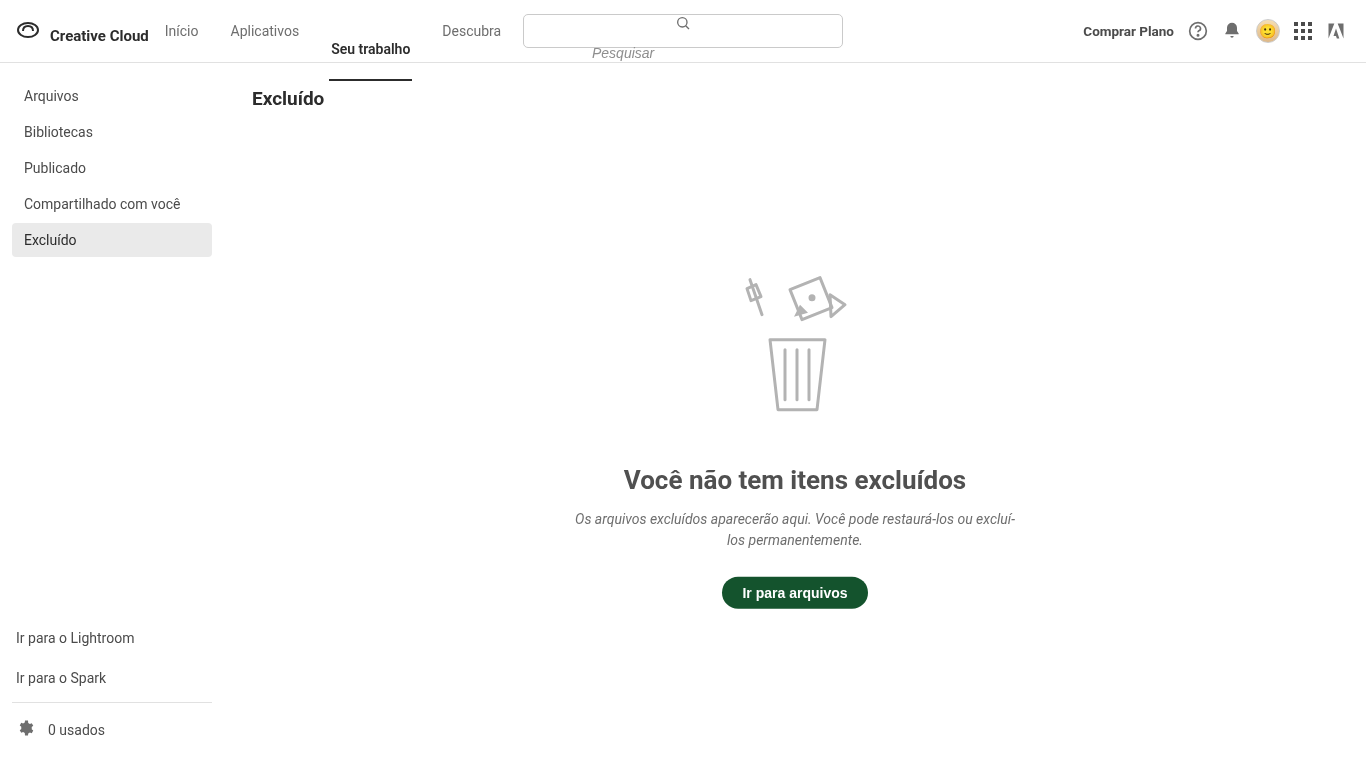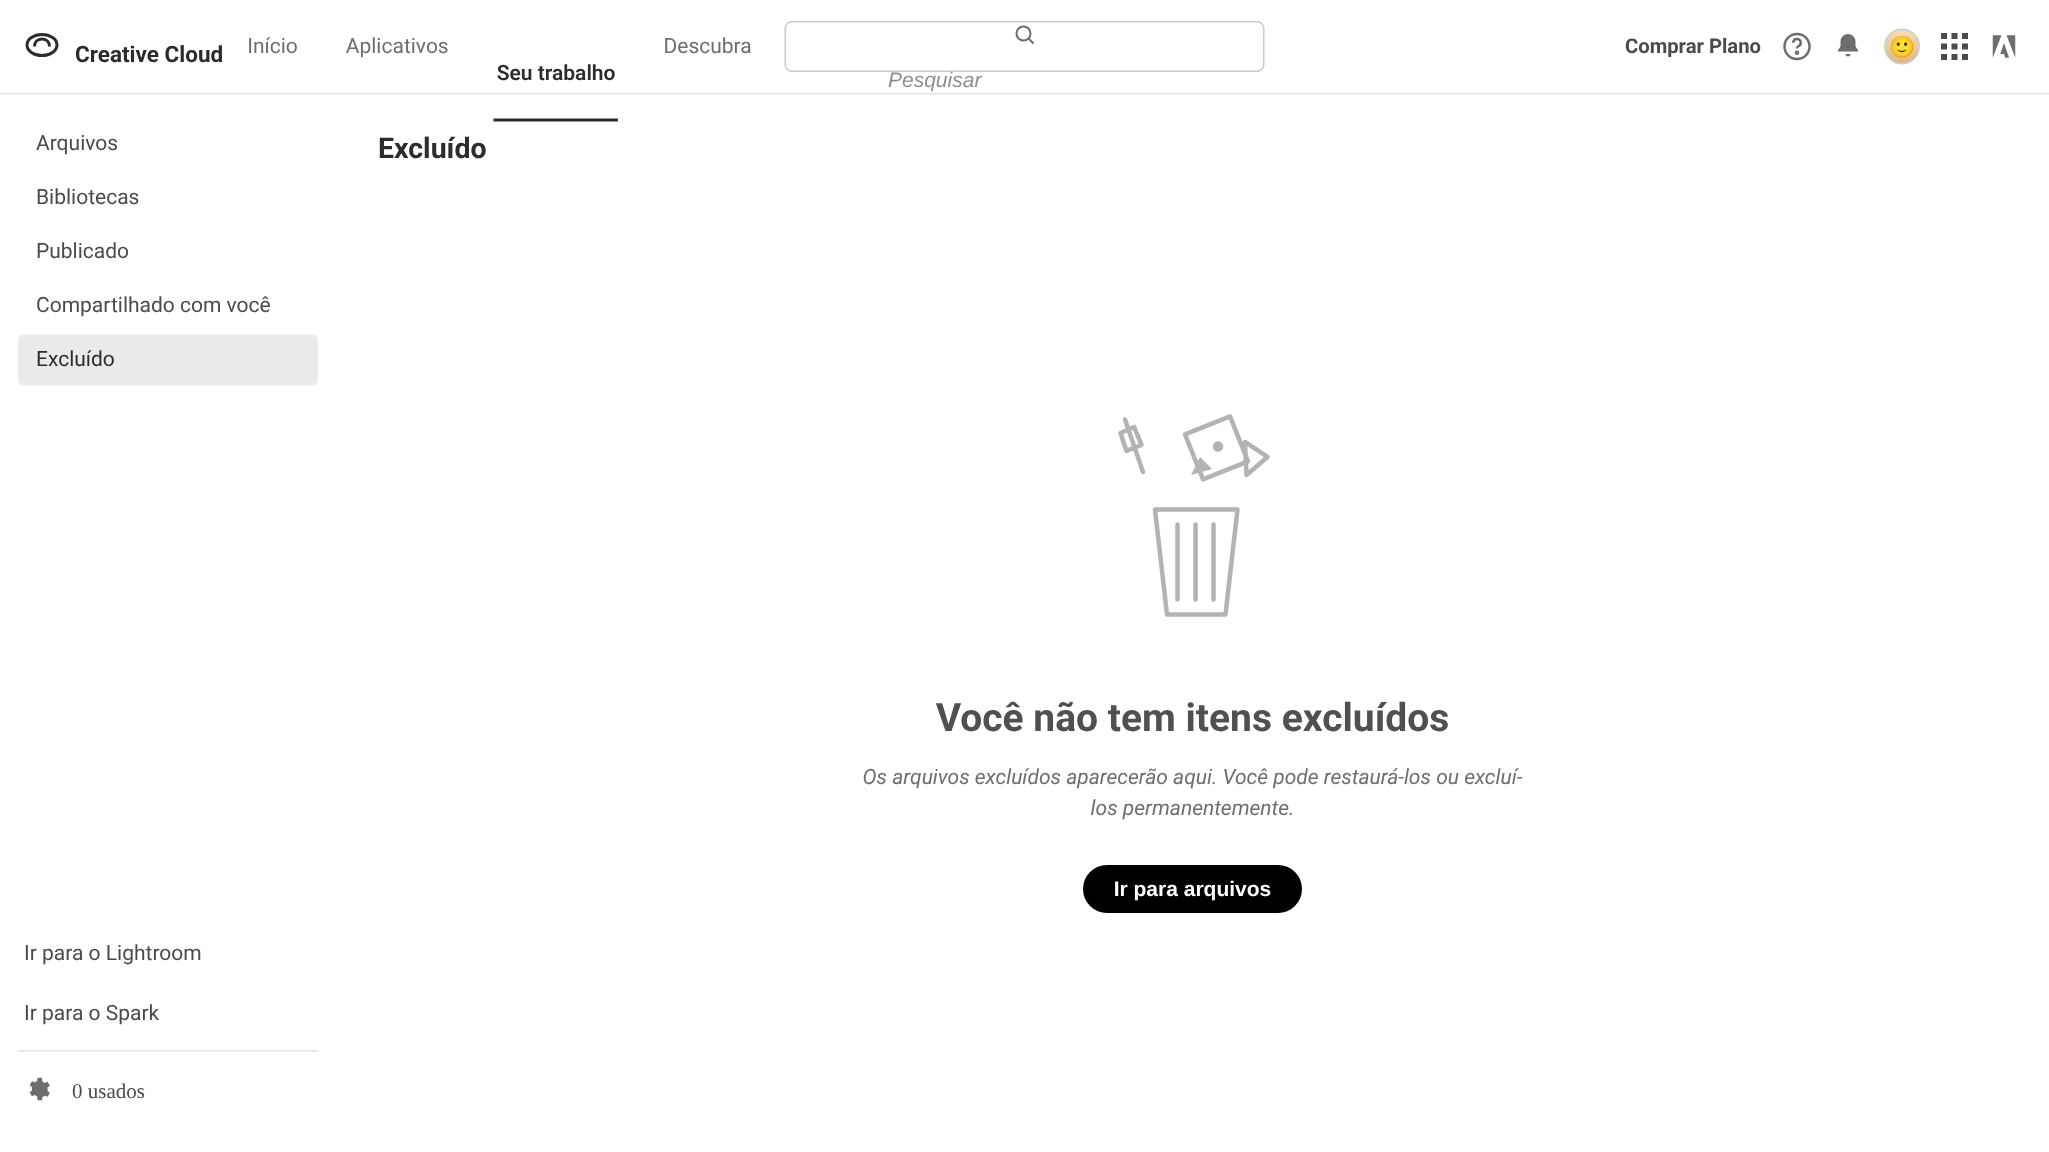--- a/index.html
+++ b/index.html
@@ -27,30 +27,30 @@
     .apps-grid span { background: #4b4b4b; width: 4px; height: 4px; }
 
     .body { display: flex; height: calc(768px - 63px); }
 
     .sidebar { width: 224px; padding: 16px 12px; display: flex; flex-direction: column; }
     .side-item { font-size: 14px; color: #4b4b4b; padding: 9px 12px; border-radius: 4px; cursor: pointer; margin-bottom: 2px; }
     .side-item.active { background: #eaeaea; color: #2c2c2c; }
     .sidebar-spacer { flex: 1; }
     .side-link { font-size: 14px; color: #4b4b4b; padding: 12px 4px; cursor: pointer; }
     .side-sep { border-top: 1px solid #e1e1e1; margin: 4px 0; }
-    .storage-row { display: flex; align-items: center; gap: 14px; padding: 12px 4px; font-size: 14px; color: #4b4b4b; font-family: Liberation Serif, serif; }
+    .storage-row { display: flex; align-items: center; gap: 14px; padding: 12px 4px; font-size: 14px; color: #4b4b4b; }
 
     .main { flex: 1; padding: 24px 28px; position: relative; }
     .page-title { font-size: 19px; font-weight: 700; color: #2c2c2c; }
 
     .empty-state { position: absolute; left: 50%; top: 50%; transform: translate(-50%, -44%); width: 560px; text-align: center; }
     .empty-illus { margin: 0 auto 40px; width: 160px; height: 160px; }
     .empty-title { font-size: 26px; color: #505050; margin-bottom: 14px; font-weight: 700; }
     .empty-desc { font-size: 14px; font-style: italic; color: #6e6e6e; line-height: 1.5; margin: 0 auto 26px; max-width: 440px; }
-    .btn-primary { background: #000000; color: #fff; border: none; border-radius: 16px; padding: 8px 20px; font-size: 14px; font-weight: 700; cursor: pointer; }
+    .btn-primary { background: #14532d; color: #fff; border: none; border-radius: 16px; padding: 8px 20px; font-size: 14px; font-weight: 700; cursor: pointer; }
   </style>
 </head>
 <body>
 
 <div class="header">
   <div class="logo-wrap">
     <span>
       <svg width="24" height="24" viewBox="0 0 24 24" fill="none" stroke="#2c2c2c" stroke-width="2">
           <ellipse cx="12" cy="13" rx="10" ry="7"></ellipse>
           <path d="M7 14c0-3 2-5 5-5s5 2 5 5"></path>

